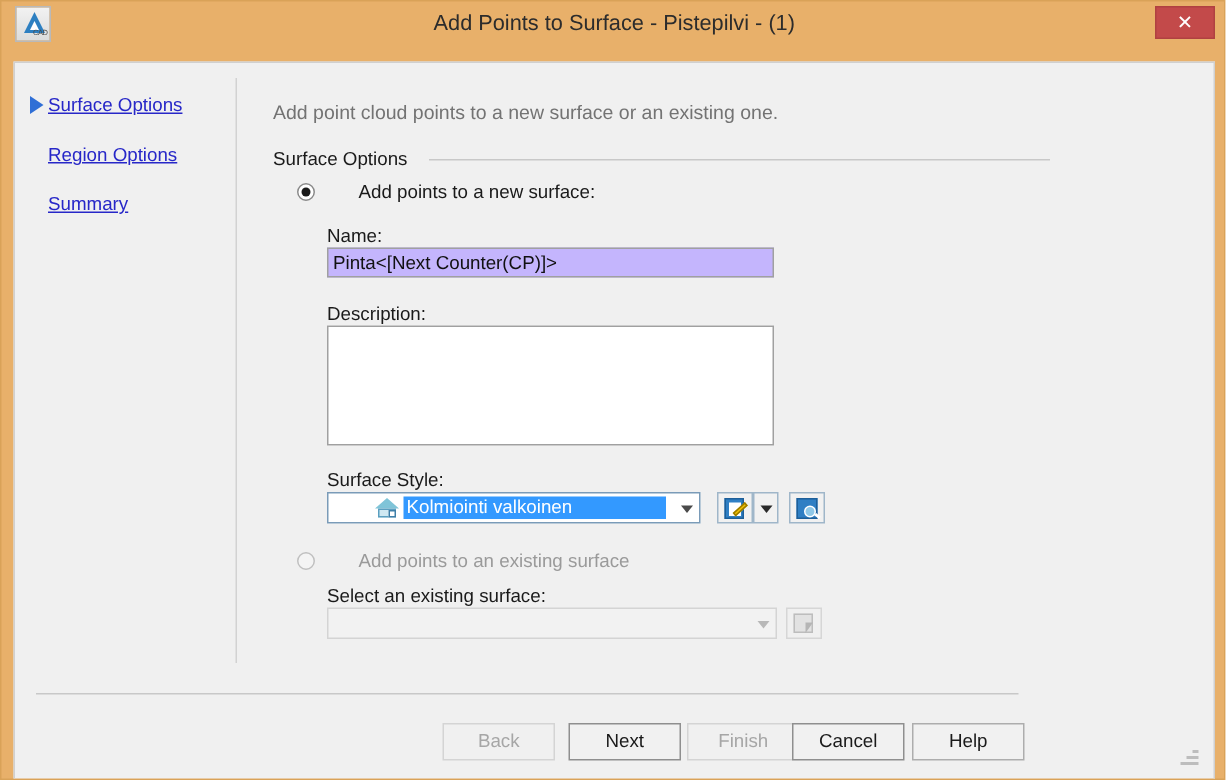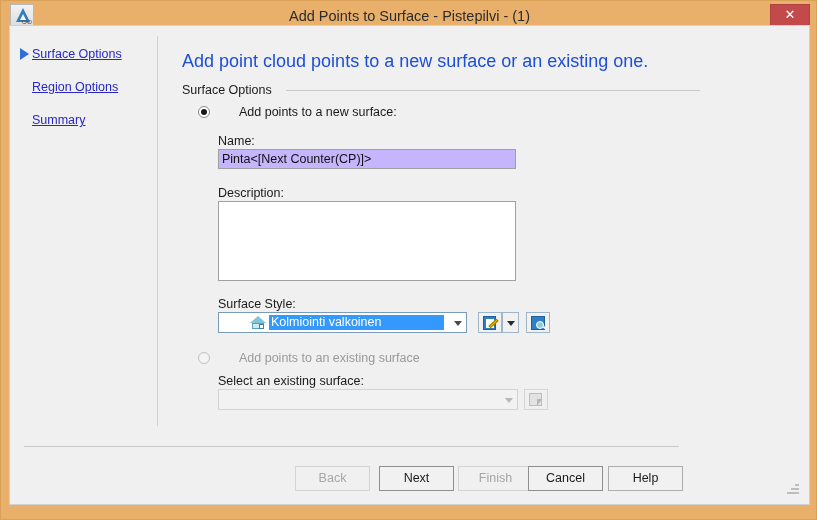--- a/index.html
+++ b/index.html
@@ -82,21 +82,21 @@
     color: #ffffff;
     font-size: 13px;
     line-height: 20px;
     text-align: center;
     cursor: pointer;
   }
 
   
   .client {
     position: absolute;
-    left: 8px; top: 24px;
+    left: 8px; top: 40px;
     width: 801px;
     height: 480px;
     background: #f0f0f0;
     border: 1px solid #d0d0d0;
     box-sizing: border-box;
   }
 
   
   .nav {
     position: absolute;
@@ -134,22 +134,22 @@
 
   
   .main {
     position: absolute;
     left: 148px; top: 0;
     right: 0; bottom: 0;
   }
   .intro {
     position: absolute;
     left: 24px; top: 25px;
-    font-size: 18px;
-    color: #1d4ed8;
+    font-size: 13px;
+    color: #737373;
   }
 
   
   .group-label {
     position: absolute;
     left: 24px; top: 57px;
     font-size: 12.5px;
     color: #1a1a1a;
     background: #f0f0f0;
     padding-right: 8px;

